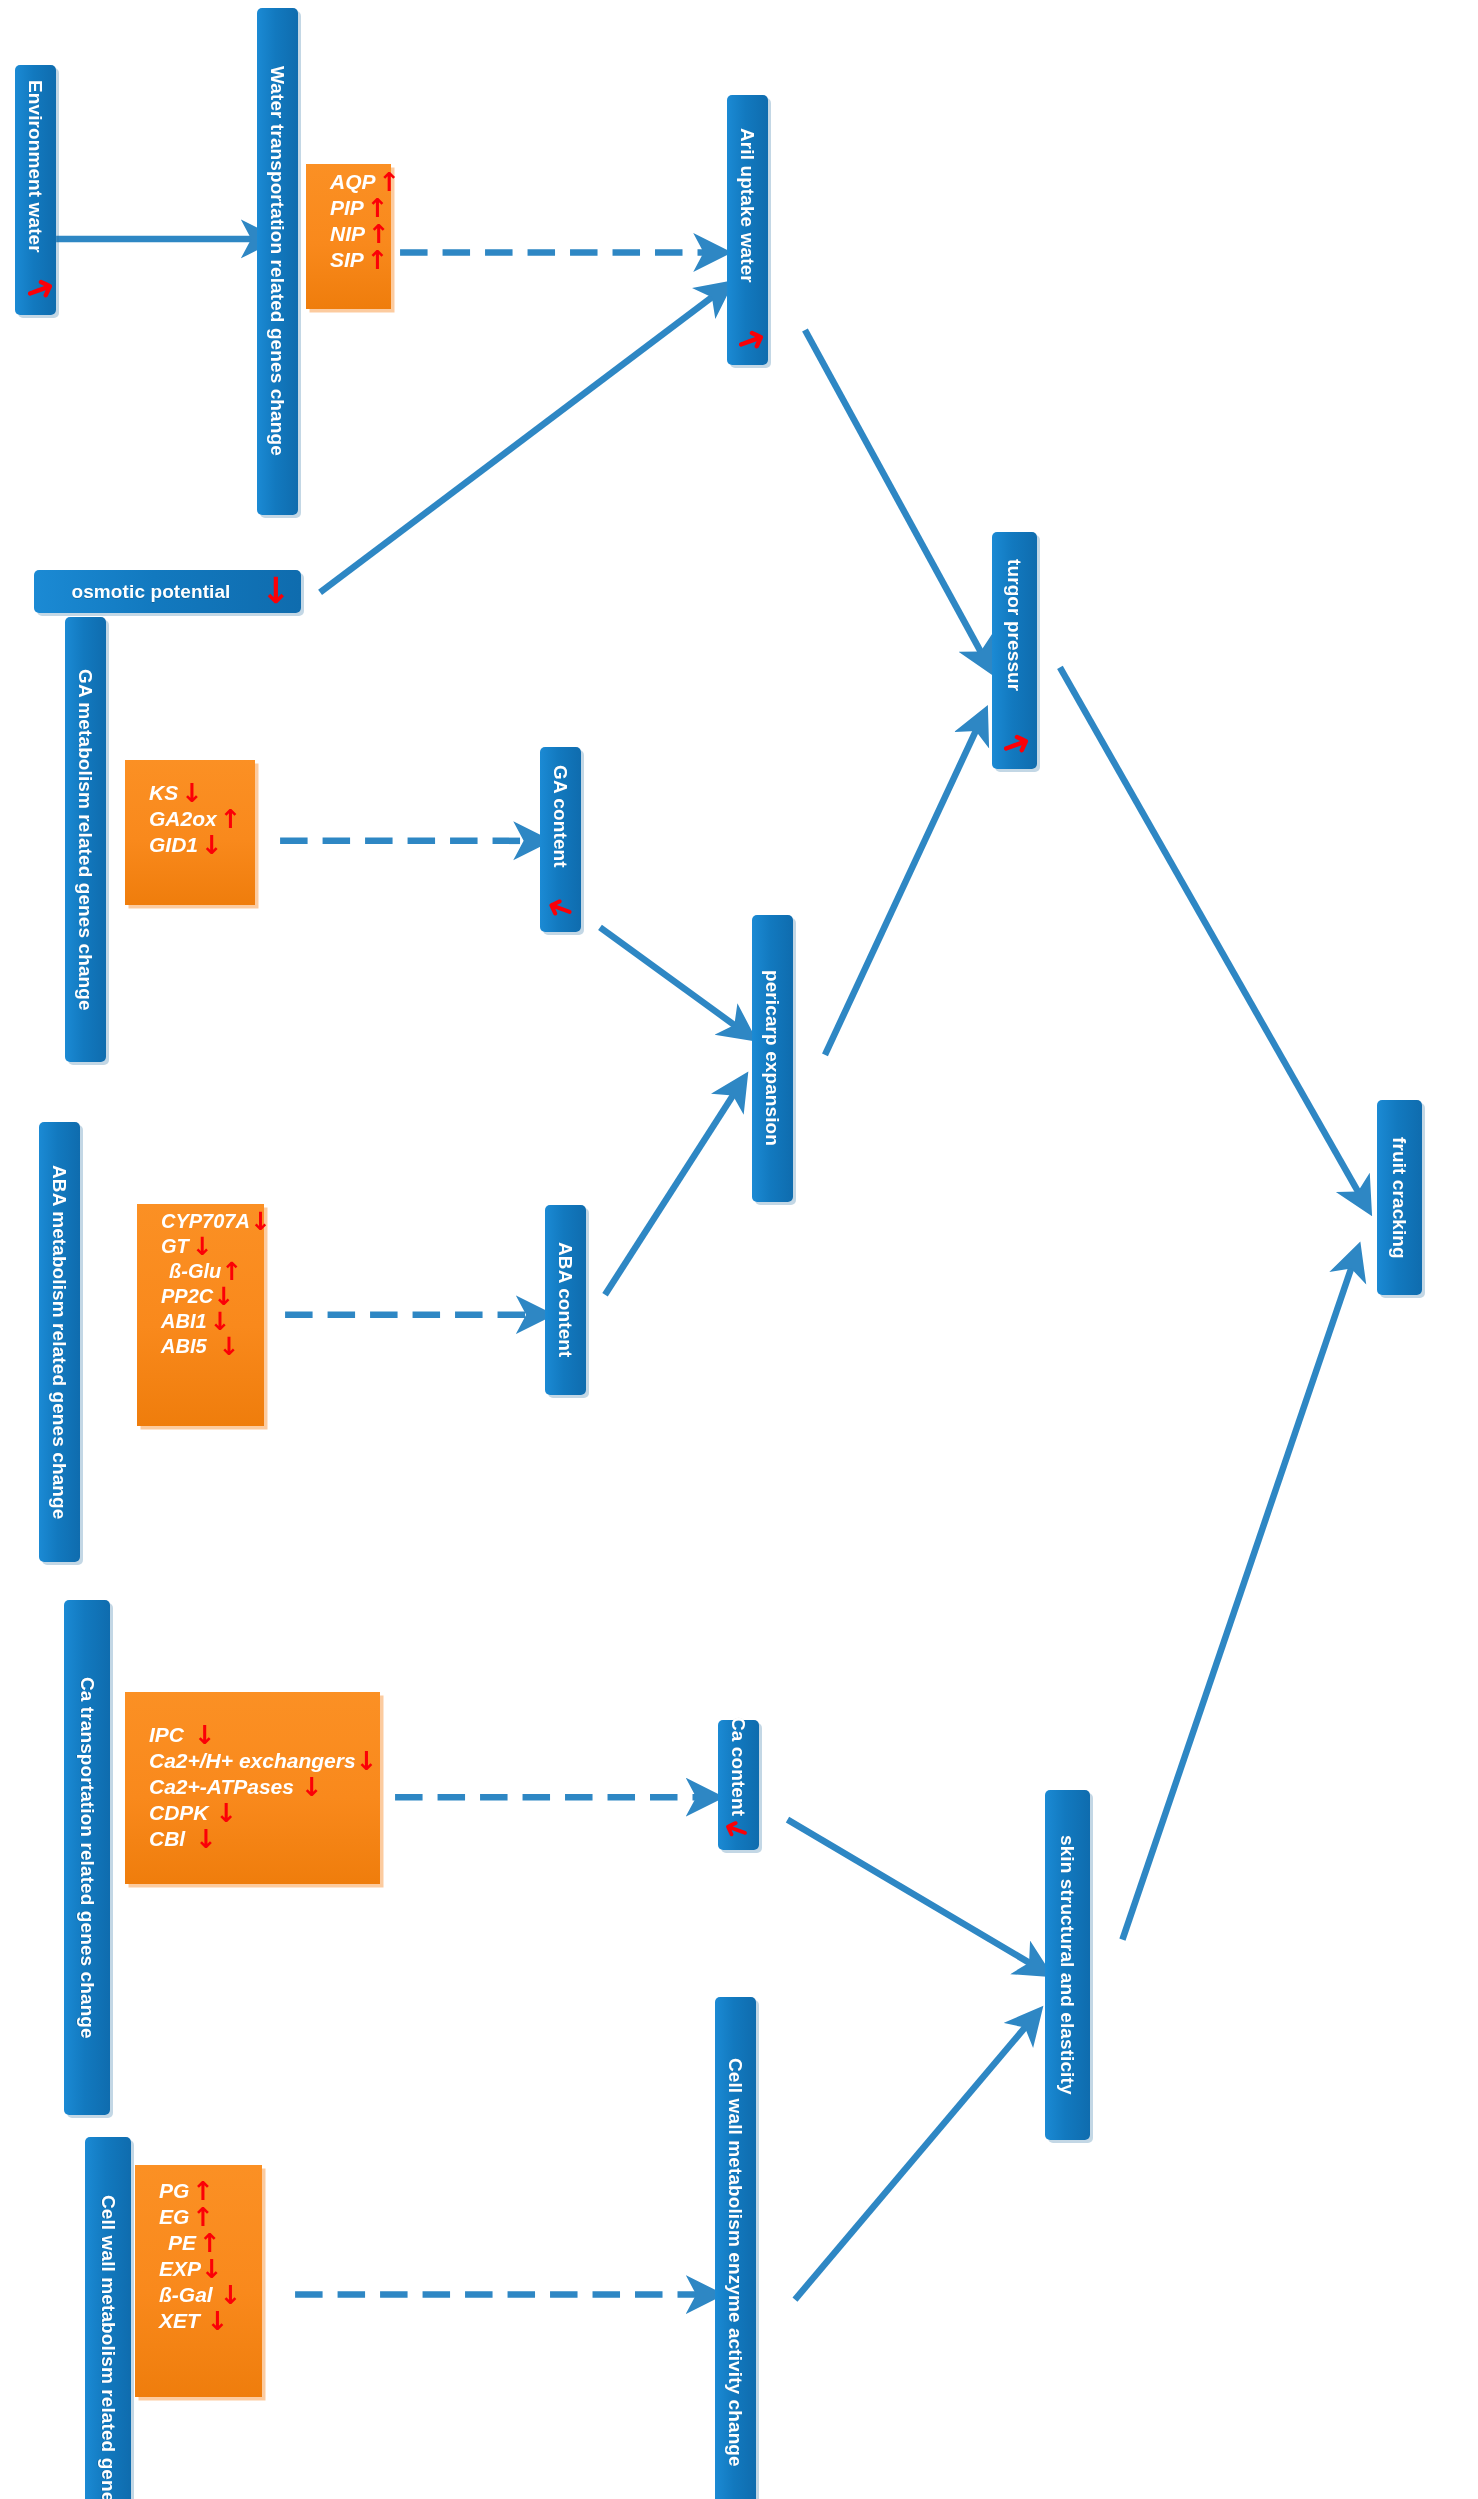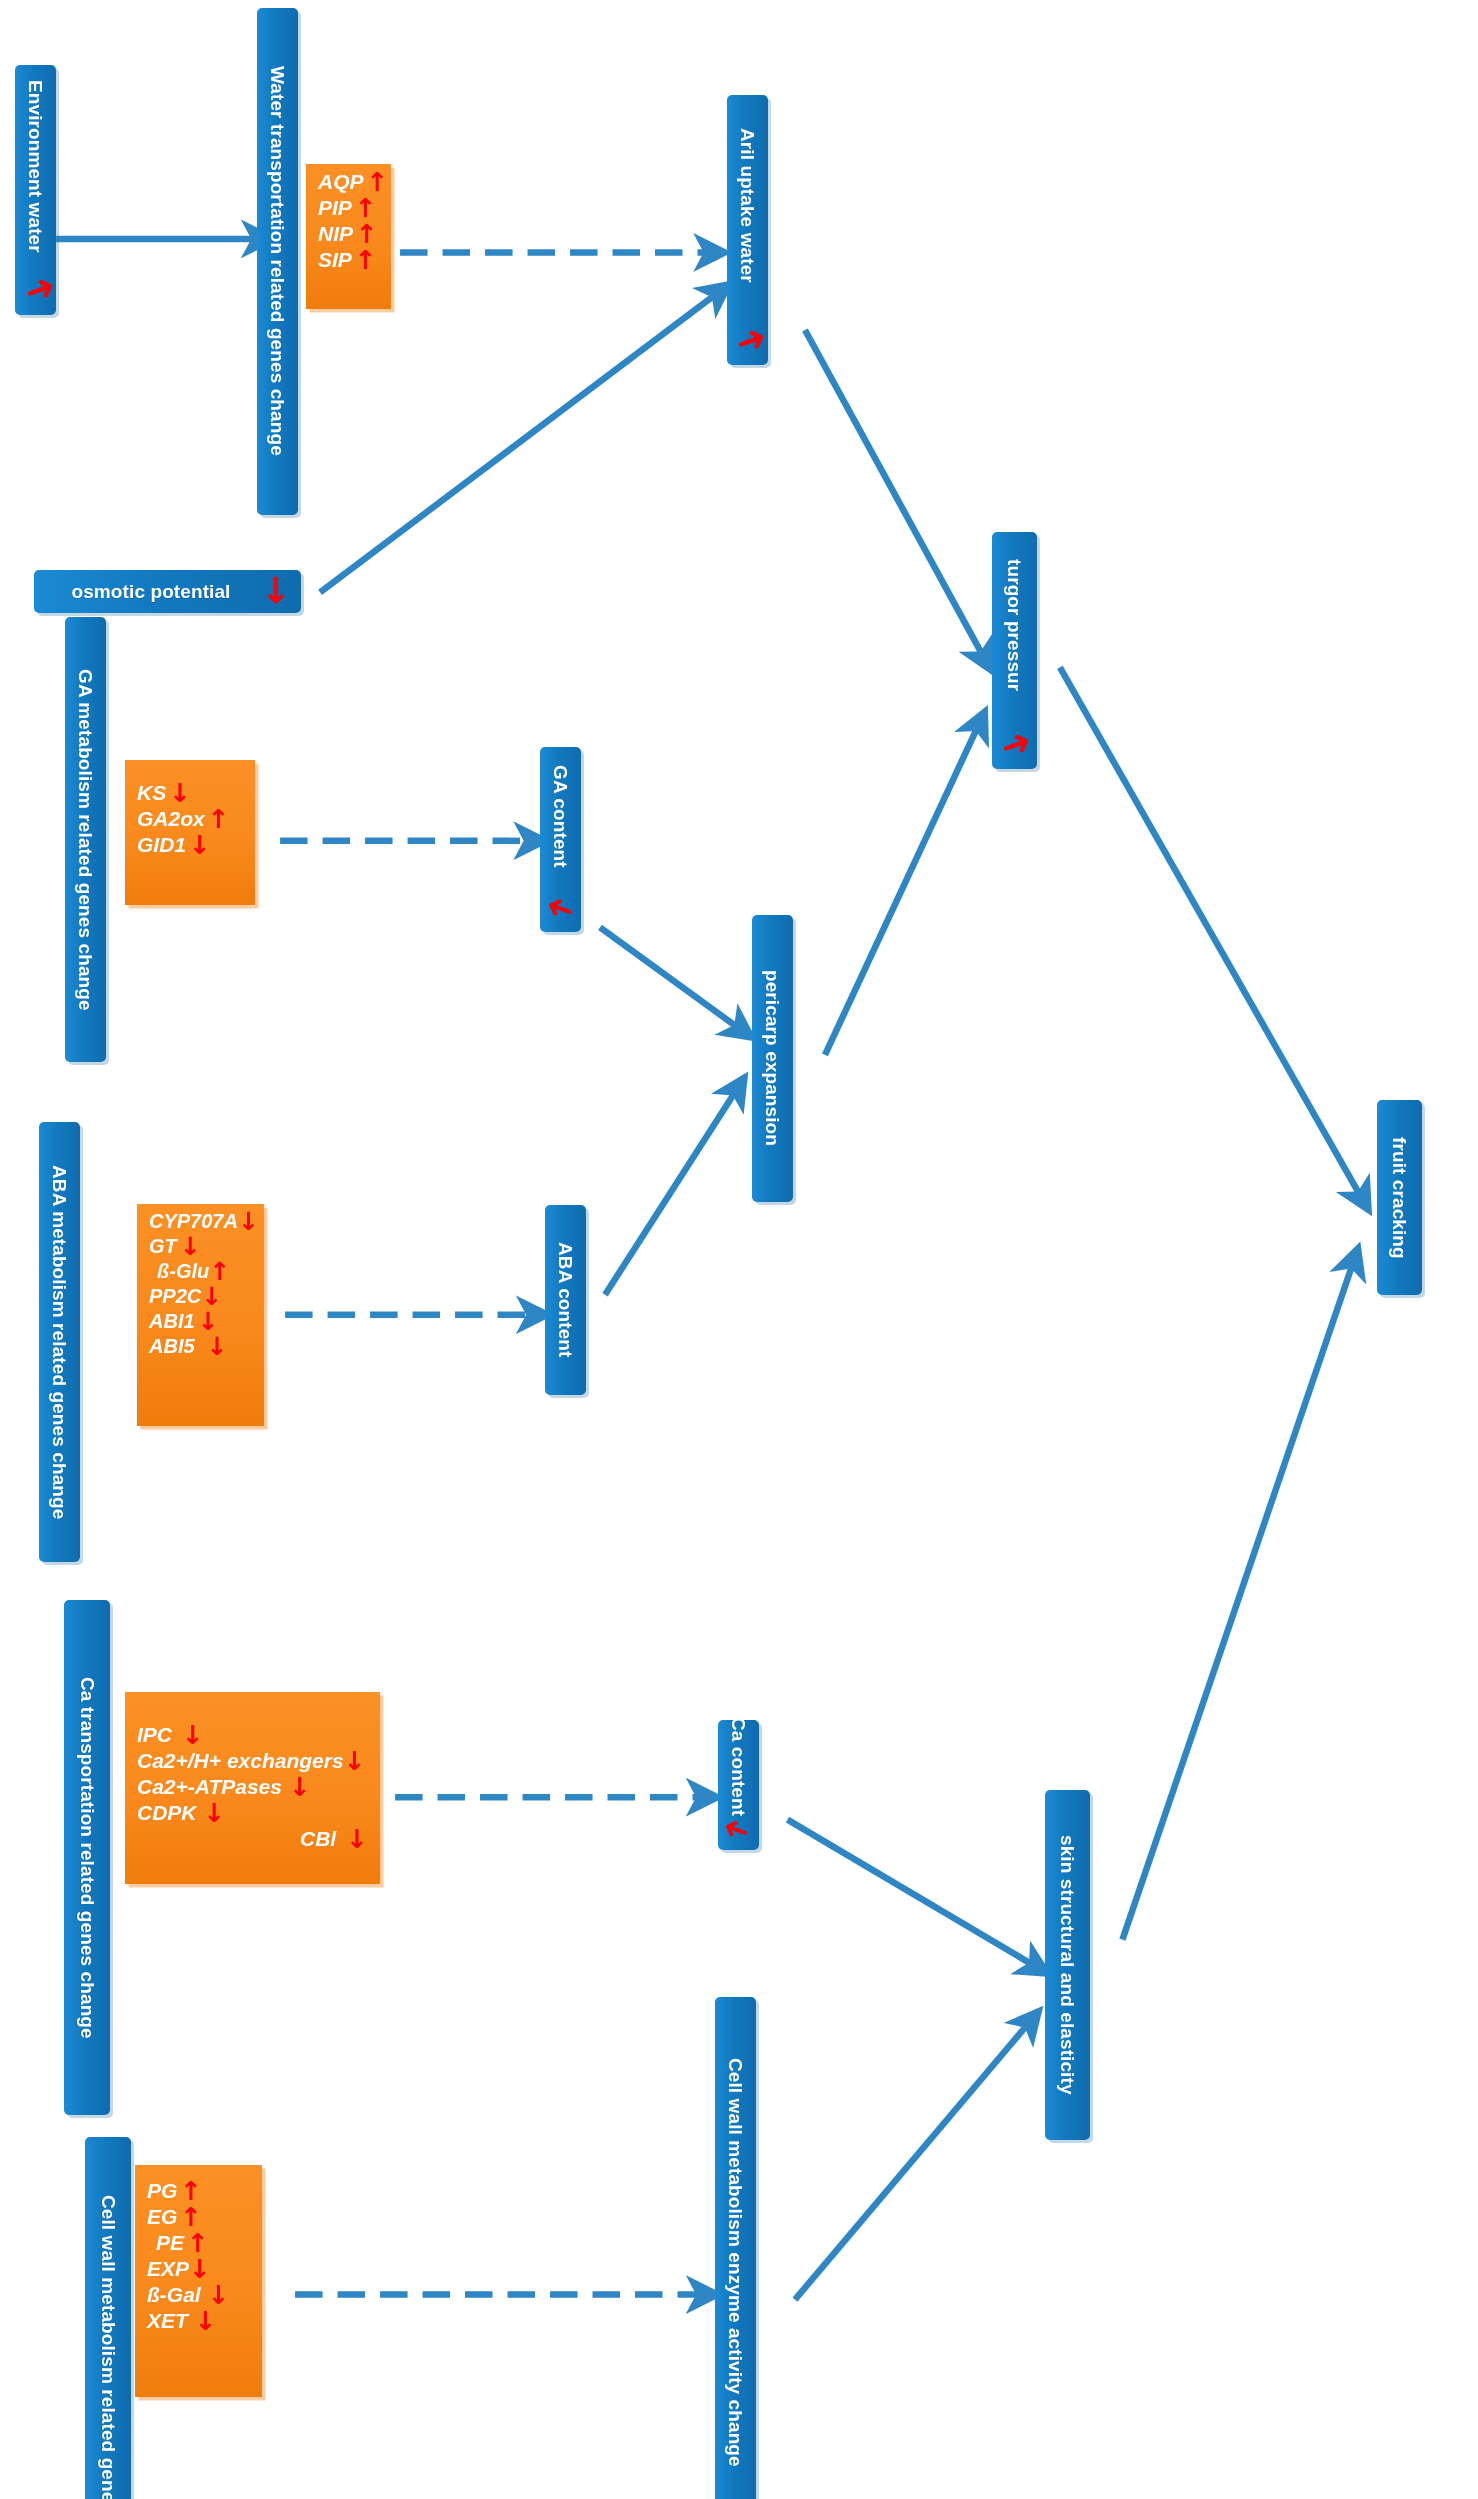--- a/index.html
+++ b/index.html
@@ -42,21 +42,21 @@
     line-height:1;
     font-family:"DejaVu Sans",sans-serif;
   }
 
   
   .obox{
     position:absolute;
     background:linear-gradient(to bottom,#fb9024 0%,#f9891c 55%,#ef7d0c 100%);
     box-shadow:3.5px 3.5px 0 rgba(250,160,80,.55);
     box-sizing:border-box;
-    padding:5px 12px;
+    padding:5px 24px;
   }
   .gene{
     display:flex;align-items:center;
     color:#ffffff;
     font-style:italic;
     font-weight:bold;
     white-space:nowrap;
     line-height:1.12;
   }
   .gene .nm{display:inline-block;}
@@ -256,21 +256,21 @@
       <span class="ar" style="font-size:26px;margin-left:0;">↓</span>
     </div>
     <div class="gene" style="font-size:21px;">
       <span class="nm">Ca2+-ATPases</span>
       <span class="ar" style="font-size:26px;margin-left:7px;">↓</span>
     </div>
     <div class="gene" style="font-size:21px;">
       <span class="nm">CDPK</span>
       <span class="ar" style="font-size:26px;margin-left:7px;">↓</span>
     </div>
-    <div class="gene" style="font-size:21px;justify-content:flex-end;">
+    <div class="gene" style="font-size:21px;">
       <span class="nm">CBl</span>
       <span class="ar" style="font-size:26px;margin-left:10px;">↓</span>
     </div>
   </div>
 
   <div class="obox" style="left:135px;top:2165px;width:127px;height:232px;padding-top:13px;">
     <div class="gene" style="font-size:21px;">
       <span class="nm">PG</span>
       <span class="ar" style="font-size:26px;">↑</span>
     </div>

